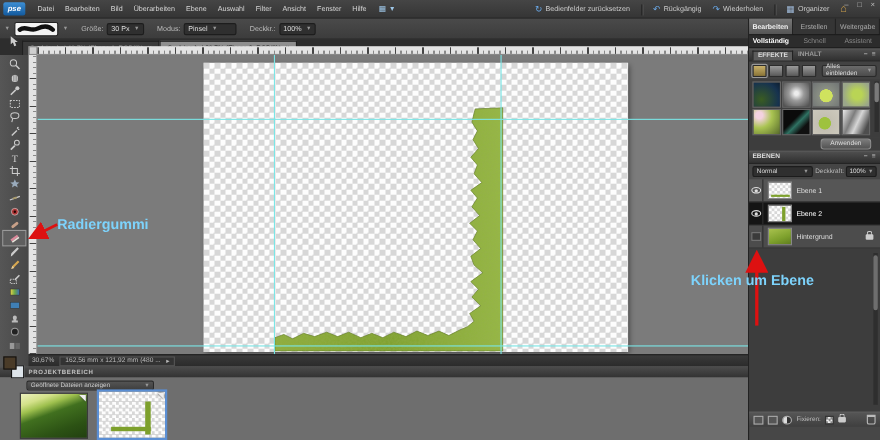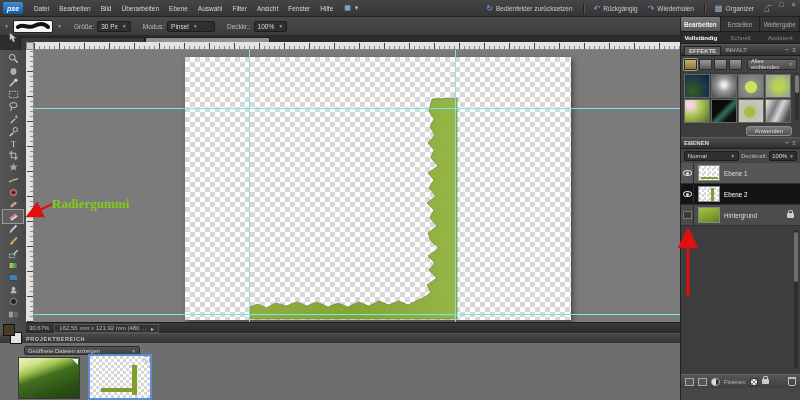--- a/index.html
+++ b/index.html
@@ -129,21 +129,21 @@
   #layers-empty{height:148px;background:#3d3d3d;position:relative}
   #panel-vscroll{position:absolute;right:2px;top:4px;width:4px;height:138px;background:#2e2e2e}
   #panel-vscroll .thumb{position:absolute;left:0;top:2px;width:4px;height:50px;background:#6e6e6e;border-radius:2px}
   #layers-bottom{height:14px;background:linear-gradient(#565656,#3f3f3f);border-top:1px solid #666;display:flex;align-items:center;gap:4px;padding:0 4px;font-size:5.8px;color:#bbb}
   .lb-ico{width:9px;height:8px;border:1px solid #aaa;background:#555}
   .lb-ico.half{border-radius:50%;background:linear-gradient(90deg,#ddd 50%,#333 50%)}
   .lb-checker{width:8px;height:8px;background:conic-gradient(#eee 25%,#888 0 50%,#eee 0 75%,#888 0);background-size:4px 4px;border:1px solid #333}
   .lb-trash{margin-left:auto;width:8px;height:9px;border:1px solid #bbb;border-top:2px solid #bbb;border-radius:0 0 2px 2px}
 
   
-  .annotation{position:absolute;z-index:60;color:#84cc16;font-family:Liberation Serif, serif;font-weight:bold;pointer-events:none}
+  .annotation{position:absolute;z-index:60;color:#7dd3fc;font-family:Liberation Sans, sans-serif;font-weight:bold;pointer-events:none}
   #anno-eraser{left:52px;top:196px;font-size:13px}
   #anno-layers{left:628px;top:245px;font-size:13px;line-height:1.5}
   #arrows{position:absolute;left:0;top:0;width:800px;height:400px;z-index:59;pointer-events:none}
 </style>
 </head>
 <body>
 
 <div id="app">
 
   <div id="menubar">
@@ -531,20 +531,21 @@
       <span class="lb-checker"></span>
       <span class="lock" style="margin:0"></span>
       <span class="lb-trash"></span>
     </div>
   </div>
 
   <div id="anno-eraser" class="annotation">
     <span>Radiergummi</span>
   </div>
   <div id="anno-layers" class="annotation">
+    <div>Klicken um Ebene</div>
   </div>
   <svg id="arrows">
     <defs>
       <marker id="ah" markerWidth="7" markerHeight="7" refX="5" refY="3.5" orient="auto">
         <path d="M0,0 L7,3.5 L0,7 Z" fill="#dd1111"></path>
       </marker>
     </defs>
     <path d="M52,204 L30,215" stroke="#dd1111" stroke-width="2.5" marker-end="url(#ah)"></path>
     <path d="M688,296 L688,233" stroke="#dd1111" stroke-width="3" marker-end="url(#ah)"></path>
   </svg>

